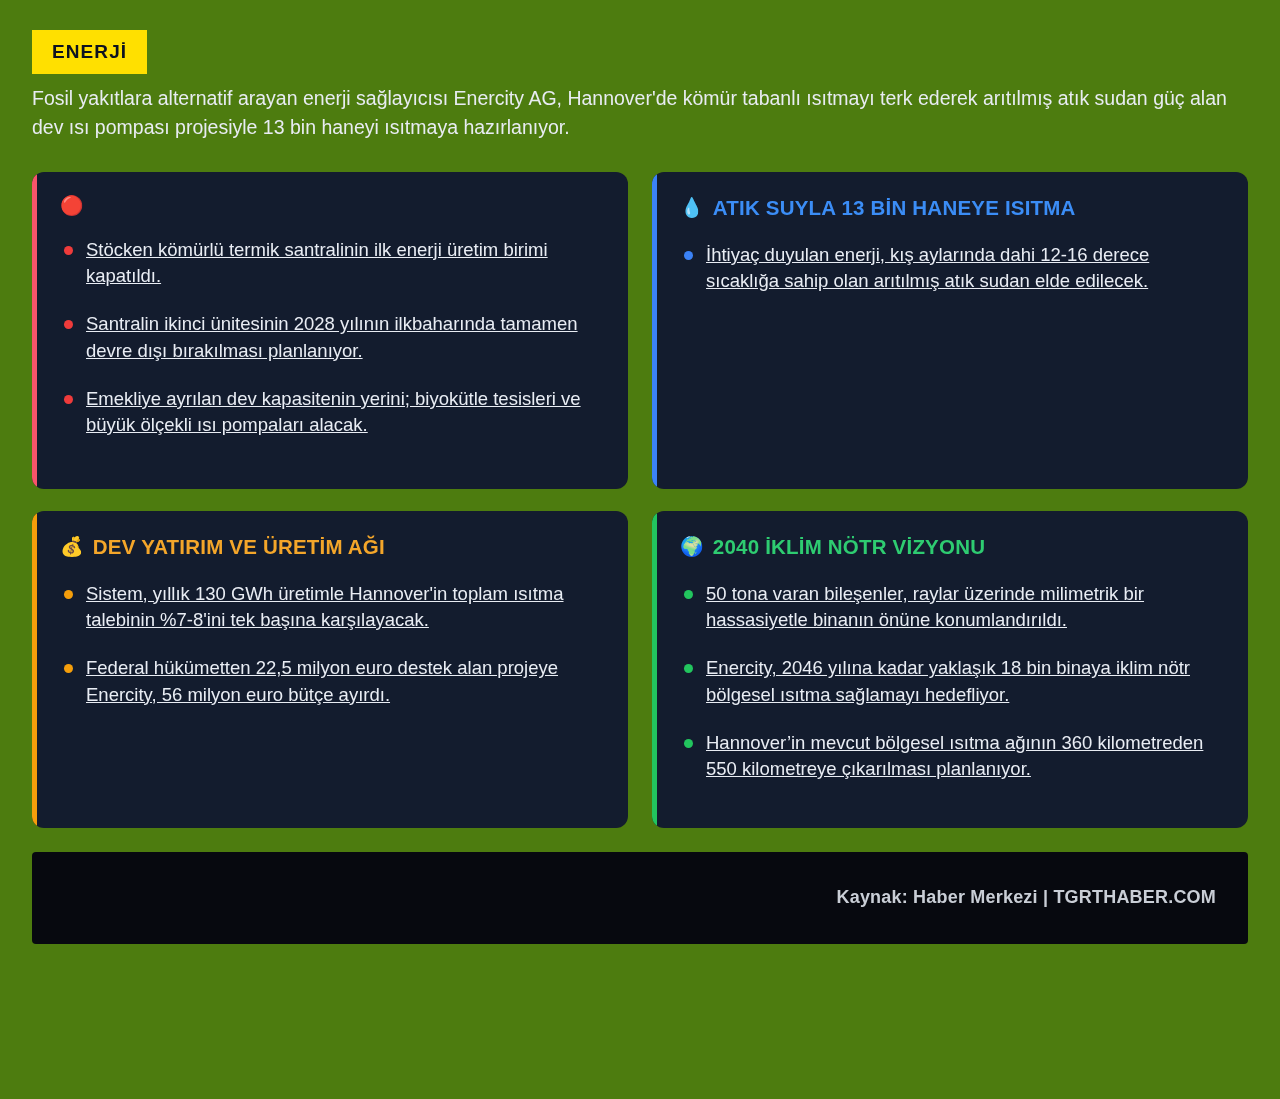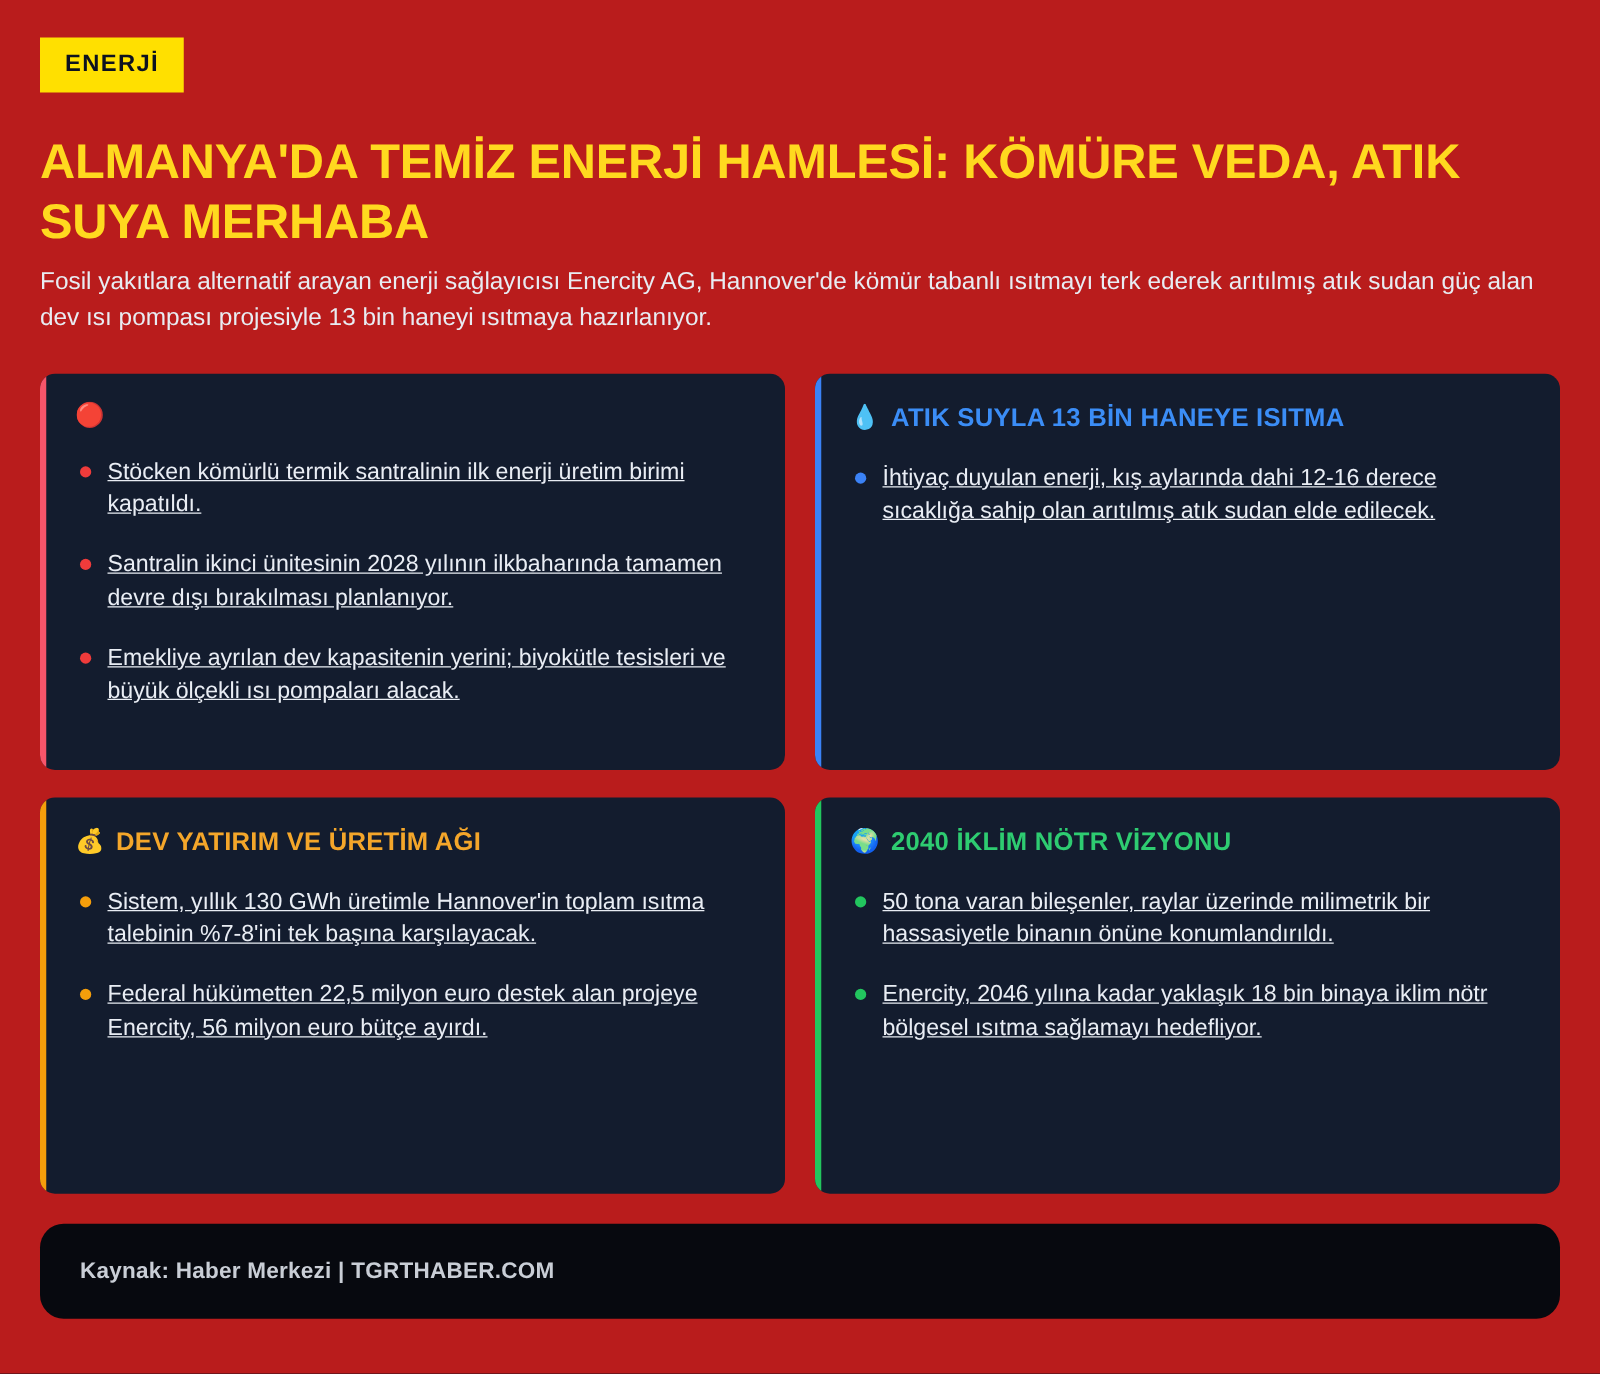--- a/index.html
+++ b/index.html
@@ -8,21 +8,21 @@
     width: 1280px;
     height: 1099px;
     background: #0d1220;
     font-family: "Liberation Sans", sans-serif;
     -webkit-font-smoothing: antialiased;
   }
 
   .page {
     width: 1280px;
     height: 1099px;
-    background: #b91c1c;
+    background: #4d7c0f;
     padding: 30px 32px 0 32px;
     position: relative;
     overflow: hidden;
   }
 
   
   .badge {
     display: inline-block;
     background: #ffe000;
     color: #0d1220;
@@ -117,41 +117,41 @@
     width: 9px;
     height: 9px;
     border-radius: 50%;
     background: var(--dot);
   }
 
   
   .footer {
     margin-top: 24px;
     background: #07090f;
-    border-radius: 19px;
-    height: 76px;
+    border-radius: 4px;
+    height: 92px;
     display: flex;
     align-items: center;
     padding: 0 32px;
+    justify-content: flex-end;
   }
   .footer-text {
     color: #c9ced6;
     font-size: 18px;
     font-weight: bold;
     letter-spacing: 0.2px;
   }
 </style>
 </head>
 <body>
 
 <div class="page">
 
   <div class="badge">ENERJİ</div>
 
-  <h1 class="headline">ALMANYA'DA TEMİZ ENERJİ HAMLESİ: KÖMÜRE VEDA, ATIK SUYA MERHABA</h1>
 
   <p class="standfirst">Fosil yakıtlara alternatif arayan enerji sağlayıcısı Enercity AG, Hannover'de kömür tabanlı ısıtmayı terk ederek arıtılmış atık sudan güç alan dev ısı pompası projesiyle 13 bin haneyi ısıtmaya hazırlanıyor.</p>
 
   <div class="grid" id="cards-grid">
       <div class="card" style="--accent: #f8556a; --title: #f04458; --dot: #ef3b3b;">
         <div class="card-title">
           <span class="emoji">🔴</span>
         </div>
         <ul class="bullets">
           <li>Stöcken kömürlü termik santralinin ilk enerji üretim birimi kapatıldı.</li>
@@ -179,20 +179,21 @@
         </ul>
       </div>
       <div class="card" style="--accent: #22c55e; --title: #2ecc71; --dot: #22c55e;">
         <div class="card-title">
           <span class="emoji">🌍</span>
           <span>2040 İKLİM NÖTR VİZYONU</span>
         </div>
         <ul class="bullets">
           <li>50 tona varan bileşenler, raylar üzerinde milimetrik bir hassasiyetle binanın önüne konumlandırıldı.</li>
           <li>Enercity, 2046 yılına kadar yaklaşık 18 bin binaya iklim nötr bölgesel ısıtma sağlamayı hedefliyor.</li>
+          <li>Hannover’in mevcut bölgesel ısıtma ağının 360 kilometreden 550 kilometreye çıkarılması planlanıyor.</li>
         </ul>
       </div>
     </div>
 
   <div class="footer">
     <span class="footer-text">Kaynak: Haber Merkezi | TGRTHABER.COM</span>
   </div>
 
 </div>
 

